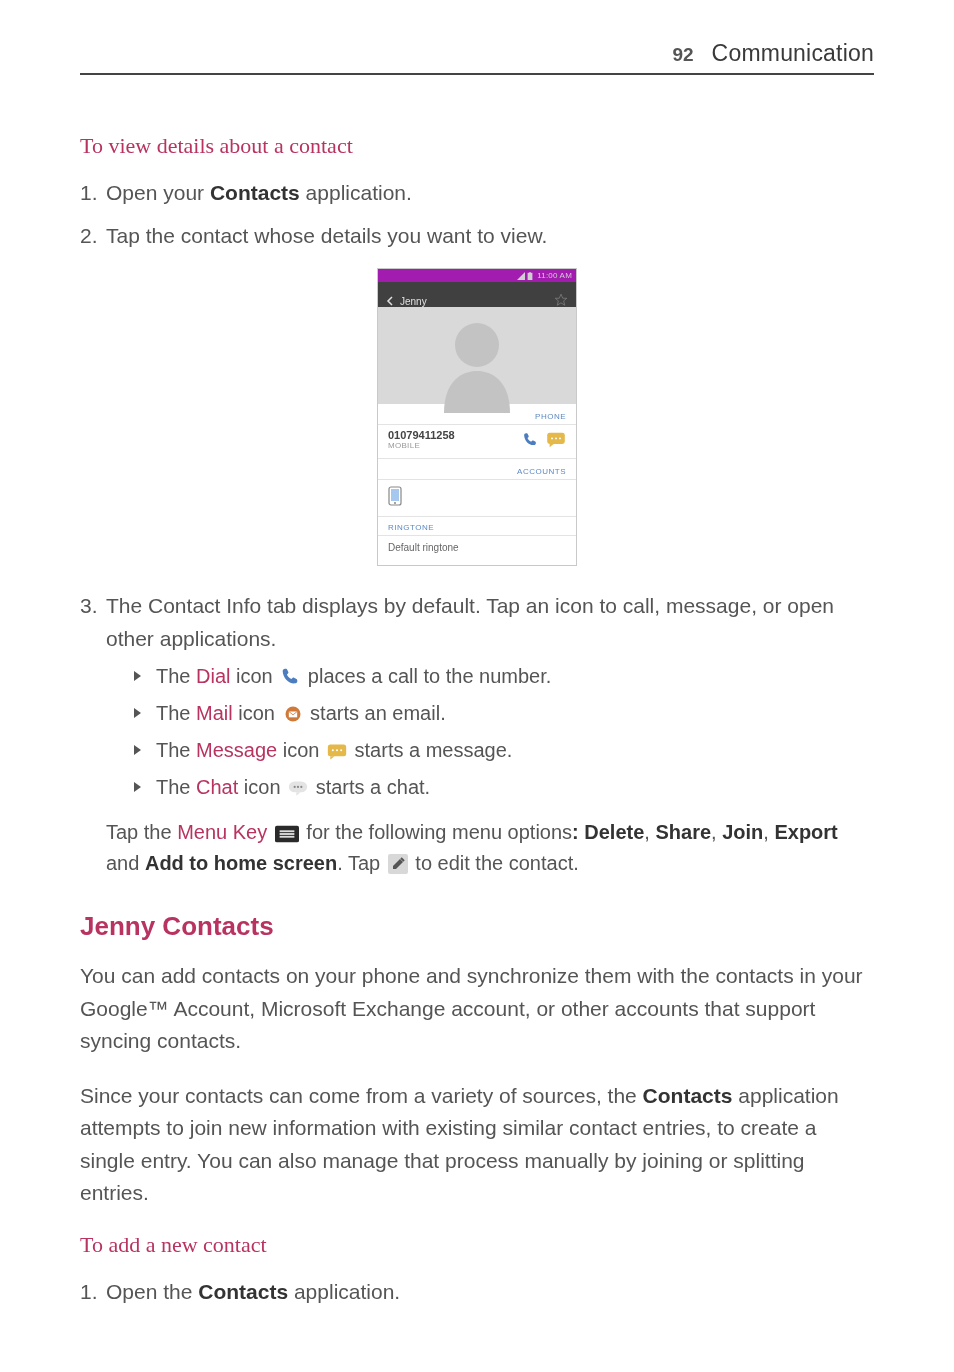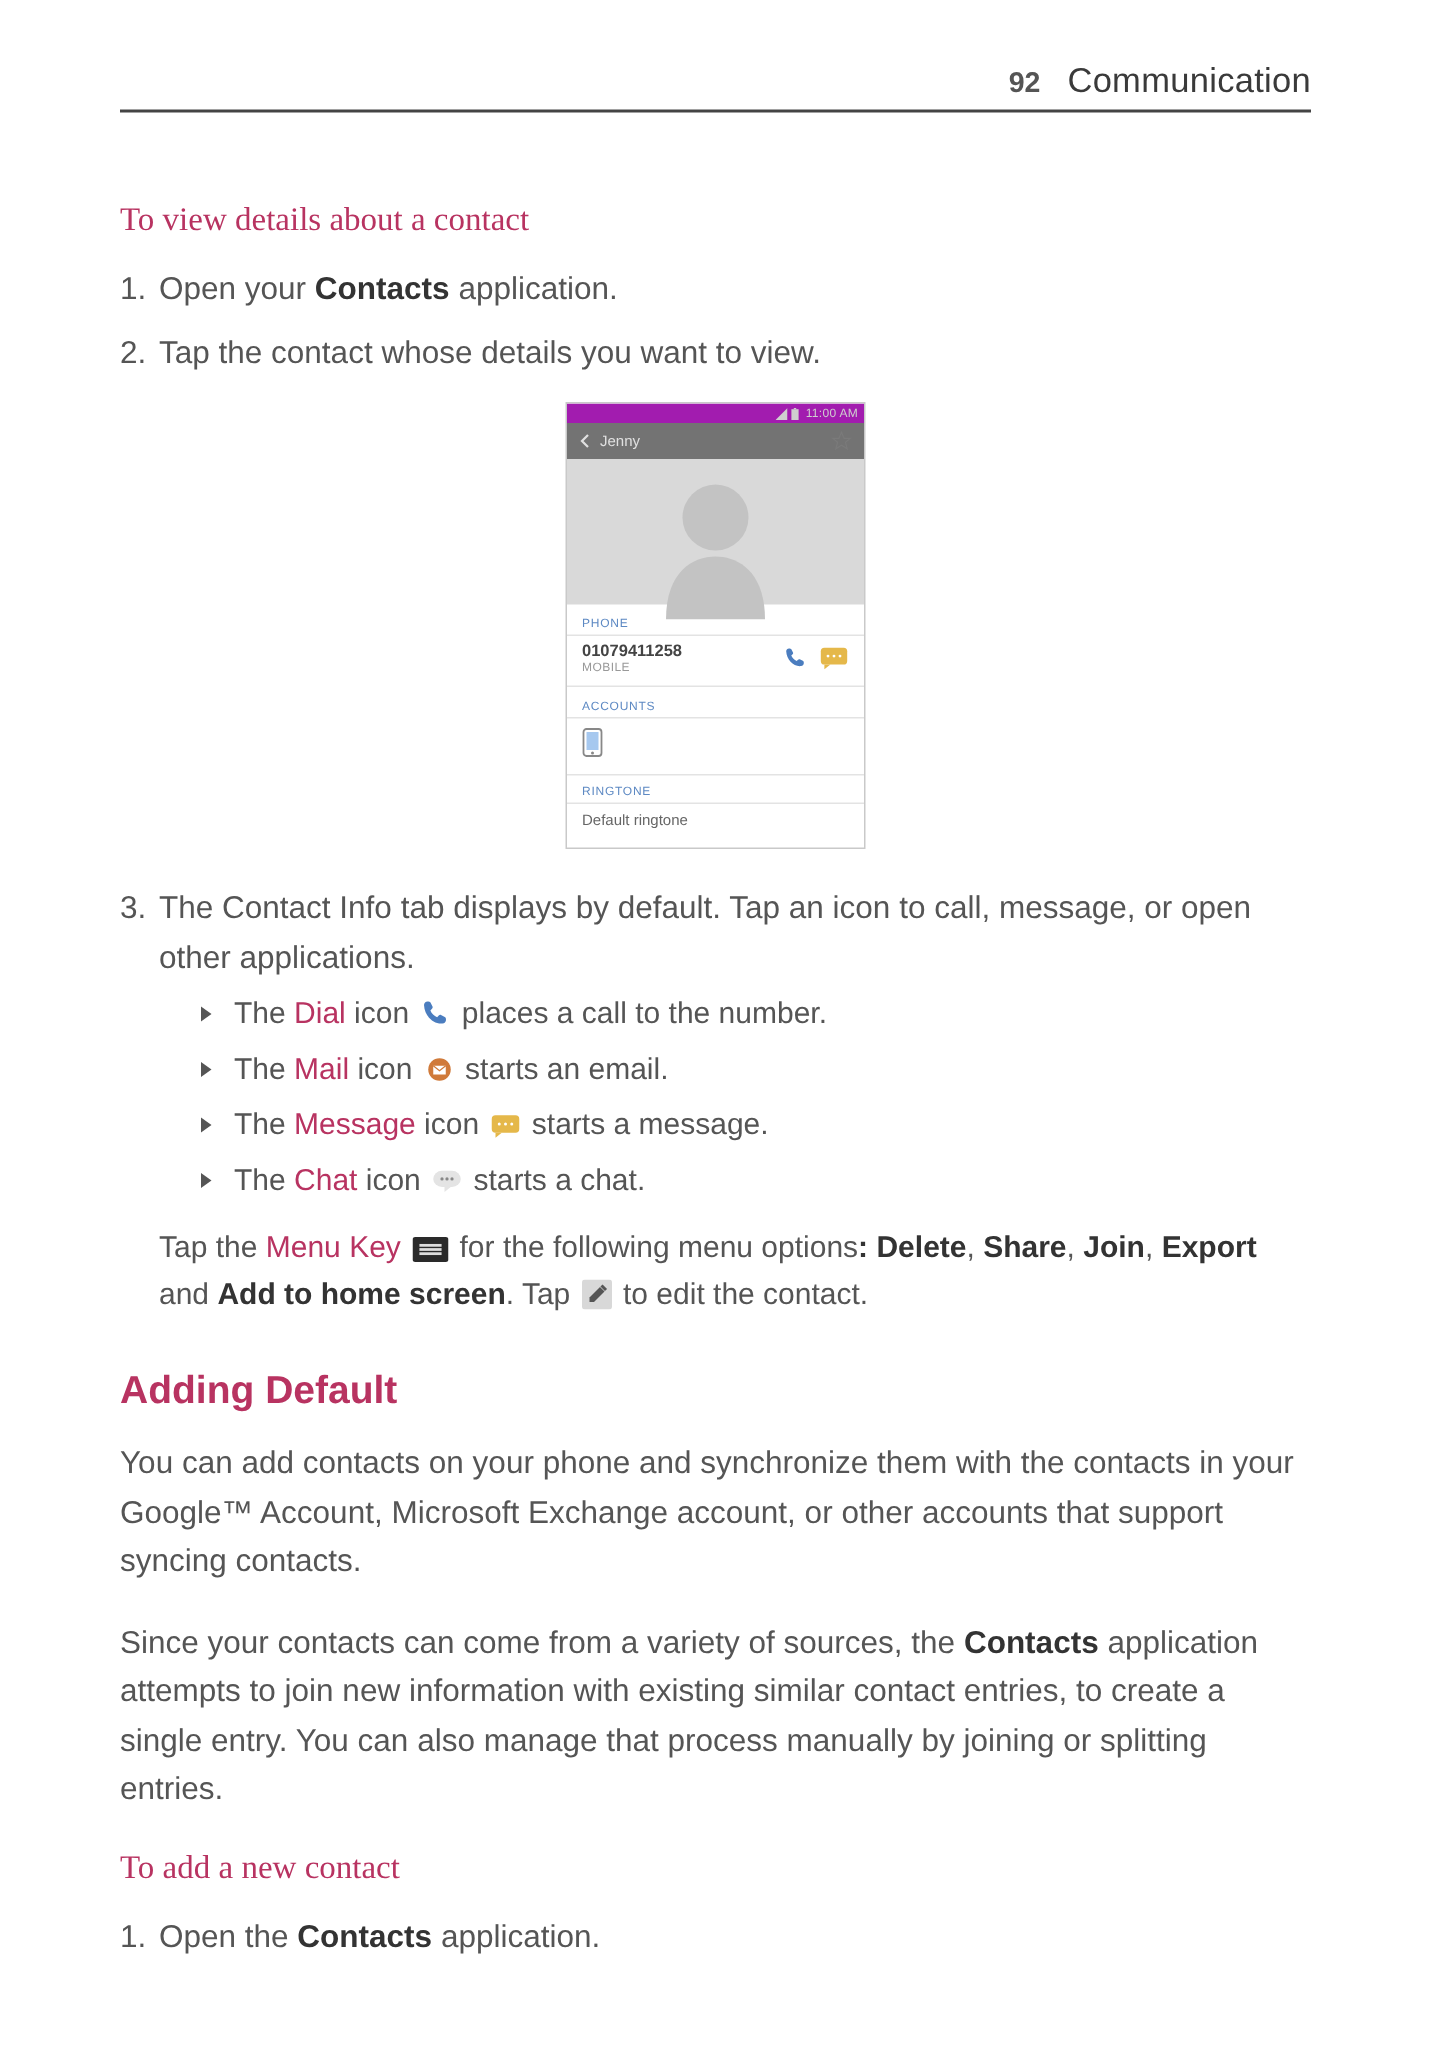--- a/index.html
+++ b/index.html
@@ -94,44 +94,45 @@
     color: #cfcfcf;
     font-size: 8px;
     height: 14px;
     display: flex;
     justify-content: flex-end;
     align-items: center;
     padding: 0 4px;
     letter-spacing: 0.2px;
   }
   .ps-topbar {
-    background: #737373;
+    background: #404040;
     height: 26px;
     display: flex;
-    align-items: center;
+    align-items: flex-end;
     justify-content: space-between;
     padding: 0 8px;
   }
   .ps-name {
     color: #e0e0e0;
     font-size: 10px;
   }
   .ps-star { width: 14px; height: 14px; }
   .ps-photo {
     background: #d9d9d9;
     height: 104px;
     position: relative;
   }
   .ps-photo svg { position:absolute; left:50%; top:50%; transform:translate(-50%,-42%); }
   .ps-section-label {
     font-size: 8px;
     letter-spacing: 0.5px;
     color: #5d89c3;
     padding: 8px 10px 3px;
     border-bottom: 1px solid #e3e3e3;
+    text-align: right;
   }
   .ps-phone-row {
     display:flex;
     align-items:center;
     padding: 4px 10px 8px 10px;
     border-bottom: 1px solid #e3e3e3;
   }
   .ps-phone-col { flex:1; }
   .ps-phone-num { font-size: 11px; font-weight:600; color:#444; line-height:1.1; }
   .ps-phone-type { font-size:8px; color:#999; letter-spacing:0.3px; }
@@ -342,21 +343,21 @@
               <rect x="0" y="0" width="20" height="20" rx="2" fill="#d8d8d8"></rect>
               <path d="M5 15 L5 12 L12 5 L15 8 L8 15 Z" fill="#555"></path>
               <path d="M13 4 L16 7" stroke="#555" stroke-width="2"></path>
             </svg>
         </span>
         <span> to edit the contact.</span>
       </div>
     </li>
   </ol>
 
-  <h2 class="main-section-title">Adding Default</h2>
+  <h2 class="main-section-title">Jenny Contacts</h2>
 
   <p class="body-para">You can add contacts on your phone and synchronize them with the contacts in your Google™ Account, Microsoft Exchange account, or other accounts that support syncing contacts.</p>
 
   <p class="body-para">
     <span>Since your contacts can come from a variety of sources, the </span><span class="bold-dark">Contacts</span><span> application attempts to join new information with existing similar contact entries, to create a single entry. You can also manage that process manually by joining or splitting entries.</span>
   </p>
 
   <h3 class="section-title-red">To add a new contact</h3>
 
   <ol class="numbered">

